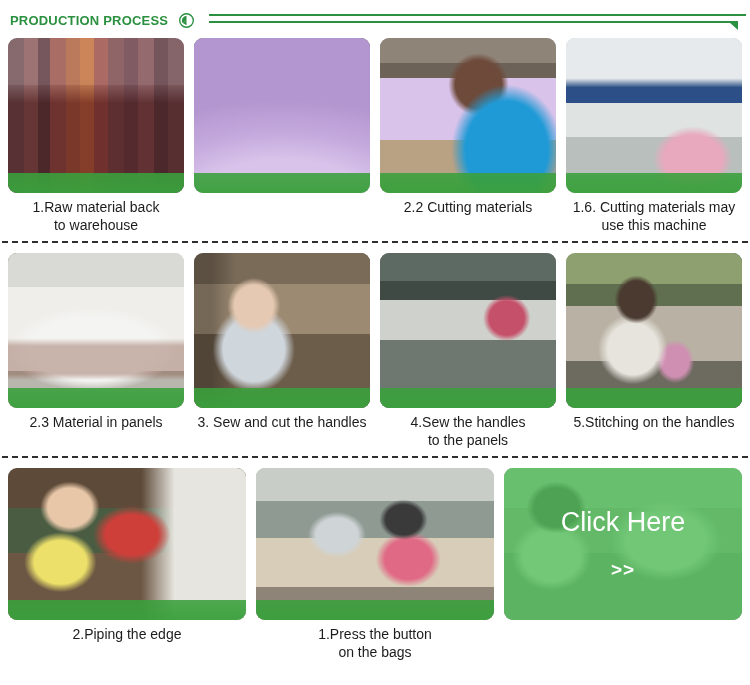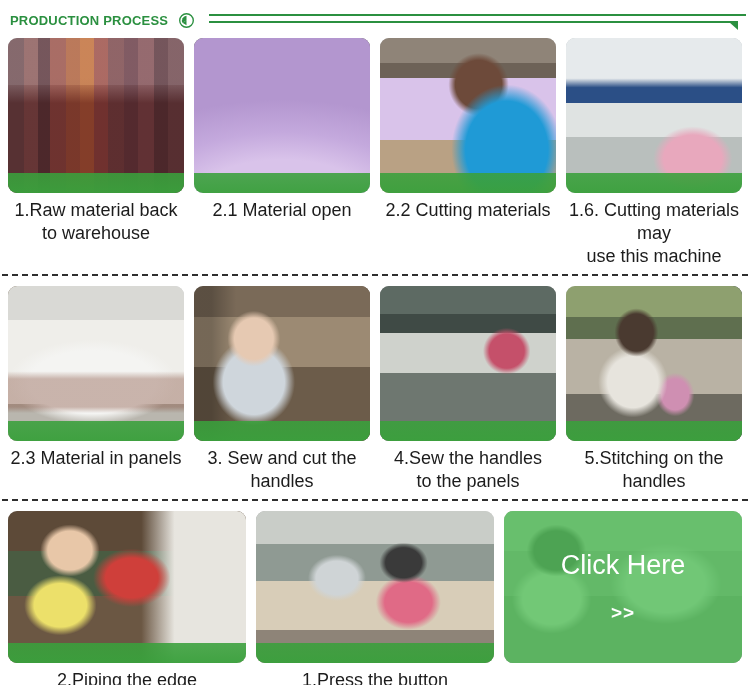--- a/index.html
+++ b/index.html
@@ -103,21 +103,21 @@
     background-size: cover;
   }
   .strip {
     position: absolute;
     left: 0; right: 0; bottom: 0;
     height: 20px;
     background: linear-gradient(180deg, rgba(58,160,60,.88) 0%, rgba(58,160,60,.96) 100%);
   }
   .caption {
     text-align: center;
-    font-size: 18px;
+    font-size: 14px;
     color: #1c1c1c;
     line-height: 1.28;
     padding: 6px 2px 0 2px;
     white-space: pre-line;
   }
 
   
   .cta {
     position: relative;
     border-radius: 9px;
@@ -283,21 +283,20 @@
     </div>
     <div class="caption">1.Raw material back
 to warehouse</div>
   </div>
 
   <div class="cell">
     <div class="thumb">
       <div class="photo p-r1c2"></div>
       <div class="strip"></div>
     </div>
-    <div class="caption">2.1 Material open</div>
   </div>
 
   <div class="cell">
     <div class="thumb">
       <div class="photo p-r1c3"></div>
       <div class="strip"></div>
     </div>
     <div class="caption">2.2 Cutting materials</div>
   </div>
 

